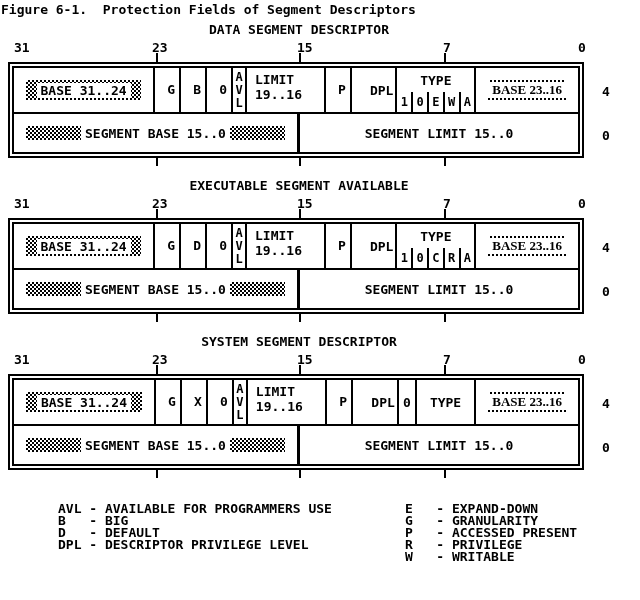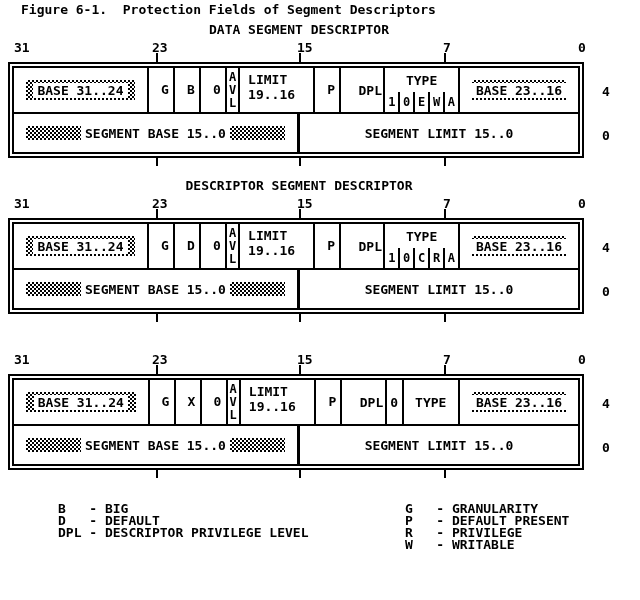--- a/index.html
+++ b/index.html
@@ -6,21 +6,21 @@
   html,body { width: 640px; height: 600px; }
   body {
     position: relative;
     background: #ffffff;
     color: #000000;
     font-family: "DejaVu Sans Mono", "Liberation Mono", monospace;
     font-weight: bold;
     font-size: 13px;
     overflow: hidden;
   }
-  .figure-title { position: absolute; left: 1px; top: 2px; white-space: pre; margin-left: 20px; }
+  .figure-title { position: absolute; left: 1px; top: 2px; white-space: pre; }
 
   .section { position: absolute; left: 0; width: 640px; height: 156px; }
   .section-title { position: absolute; left: 0; top: 0; width: 598px; text-align: center; }
 
   .bit-label { position: absolute; top: 18px; }
   .tick { position: absolute; width: 2px; background: #000; }
   .tick-top { top: 31px; height: 9px; }
   .tick-bottom { top: 136px; height: 8px; }
 
   .box {
@@ -46,21 +46,21 @@
 
   .w-basehi { width: 141px; }
   .w-flag   { width: 13px; }
   .w-avl    { width: 14px; }
   .w-limit  { width: 80px; }
   .w-p      { width: 14px; }
   .w-dpl    { width: 46px; padding-left: 16px; }
   .w-type   { width: 80px; }
   .w-zero   { width: 18px; }
   .w-typeplain { width: 60px; }
-  .w-basemid { flex: 1; }
+  .w-basemid { flex: 1; font-family: Liberation Serif, serif; }
 
   .cell-avl { display: flex; flex-direction: column; align-items: center; justify-content: center;
               font-size: 12px; line-height: 13px; }
   .cell-limit { padding: 4px 0 0 8px; line-height: 15px; white-space: pre; }
   .cell-center { display: flex; align-items: center; justify-content: center; }
   .cell-type { display: flex; flex-direction: column; }
   .type-top { flex: 1; display: flex; align-items: center; justify-content: center; }
   .type-bits { height: 20px; display: flex; font-size: 12px; }
   .type-bit { flex: 1; display: flex; align-items: center; justify-content: center; }
   .type-bit + .type-bit { border-left: 2px solid #000; }
@@ -173,21 +173,21 @@
             <div class="cell cell-center w-seglimit">
               <span>SEGMENT LIMIT 15..0</span>
             </div>
           </div>
         </div>
       </div>
       <div class="byte-offset offset-hi">4</div>
       <div class="byte-offset offset-lo">0</div>
     </div>
     <div class="section" style="top: 178px;">
-      <div class="section-title">DESCRIPTOR SEGMENT DESCRIPTOR</div>
+      <div class="section-title">EXECUTABLE SEGMENT AVAILABLE</div>
       <span class="bit-label" style="left: 14px;">31</span>
       <span class="bit-label" style="left: 152px;">23</span>
       <span class="bit-label" style="left: 297px;">15</span>
       <span class="bit-label" style="left: 443px;">7</span>
       <span class="bit-label" style="left: 578px;">0</span>
       <div class="tick tick-top" style="left: 156px;"></div>
       <div class="tick tick-bottom" style="left: 156px;"></div>
       <div class="tick tick-top" style="left: 299px;"></div>
       <div class="tick tick-bottom" style="left: 299px;"></div>
       <div class="tick tick-top" style="left: 444px;"></div>
@@ -267,20 +267,21 @@
             <div class="cell cell-center w-seglimit">
               <span>SEGMENT LIMIT 15..0</span>
             </div>
           </div>
         </div>
       </div>
       <div class="byte-offset offset-hi">4</div>
       <div class="byte-offset offset-lo">0</div>
     </div>
     <div class="section" style="top: 334px;">
+      <div class="section-title">SYSTEM SEGMENT DESCRIPTOR</div>
       <span class="bit-label" style="left: 14px;">31</span>
       <span class="bit-label" style="left: 152px;">23</span>
       <span class="bit-label" style="left: 297px;">15</span>
       <span class="bit-label" style="left: 443px;">7</span>
       <span class="bit-label" style="left: 578px;">0</span>
       <div class="tick tick-top" style="left: 156px;"></div>
       <div class="tick tick-bottom" style="left: 156px;"></div>
       <div class="tick tick-top" style="left: 299px;"></div>
       <div class="tick tick-bottom" style="left: 299px;"></div>
       <div class="tick tick-top" style="left: 444px;"></div>
@@ -347,23 +348,25 @@
           </div>
         </div>
       </div>
       <div class="byte-offset offset-hi">4</div>
       <div class="byte-offset offset-lo">0</div>
     </div>
   </div>
 
 <div class="legend">
   <div class="legend-col legend-col-left">
+      <div class="legend-entry">AVL - AVAILABLE FOR PROGRAMMERS USE</div>
       <div class="legend-entry">B   - BIG</div>
       <div class="legend-entry">D   - DEFAULT</div>
       <div class="legend-entry">DPL - DESCRIPTOR PRIVILEGE LEVEL</div>
     </div>
   <div class="legend-col legend-col-right">
+      <div class="legend-entry">E   - EXPAND-DOWN</div>
       <div class="legend-entry">G   - GRANULARITY</div>
-      <div class="legend-entry">P   - DEFAULT PRESENT</div>
+      <div class="legend-entry">P   - ACCESSED PRESENT</div>
       <div class="legend-entry">R   - PRIVILEGE</div>
       <div class="legend-entry">W   - WRITABLE</div>
     </div>
 </div>
 
 </body></html>

